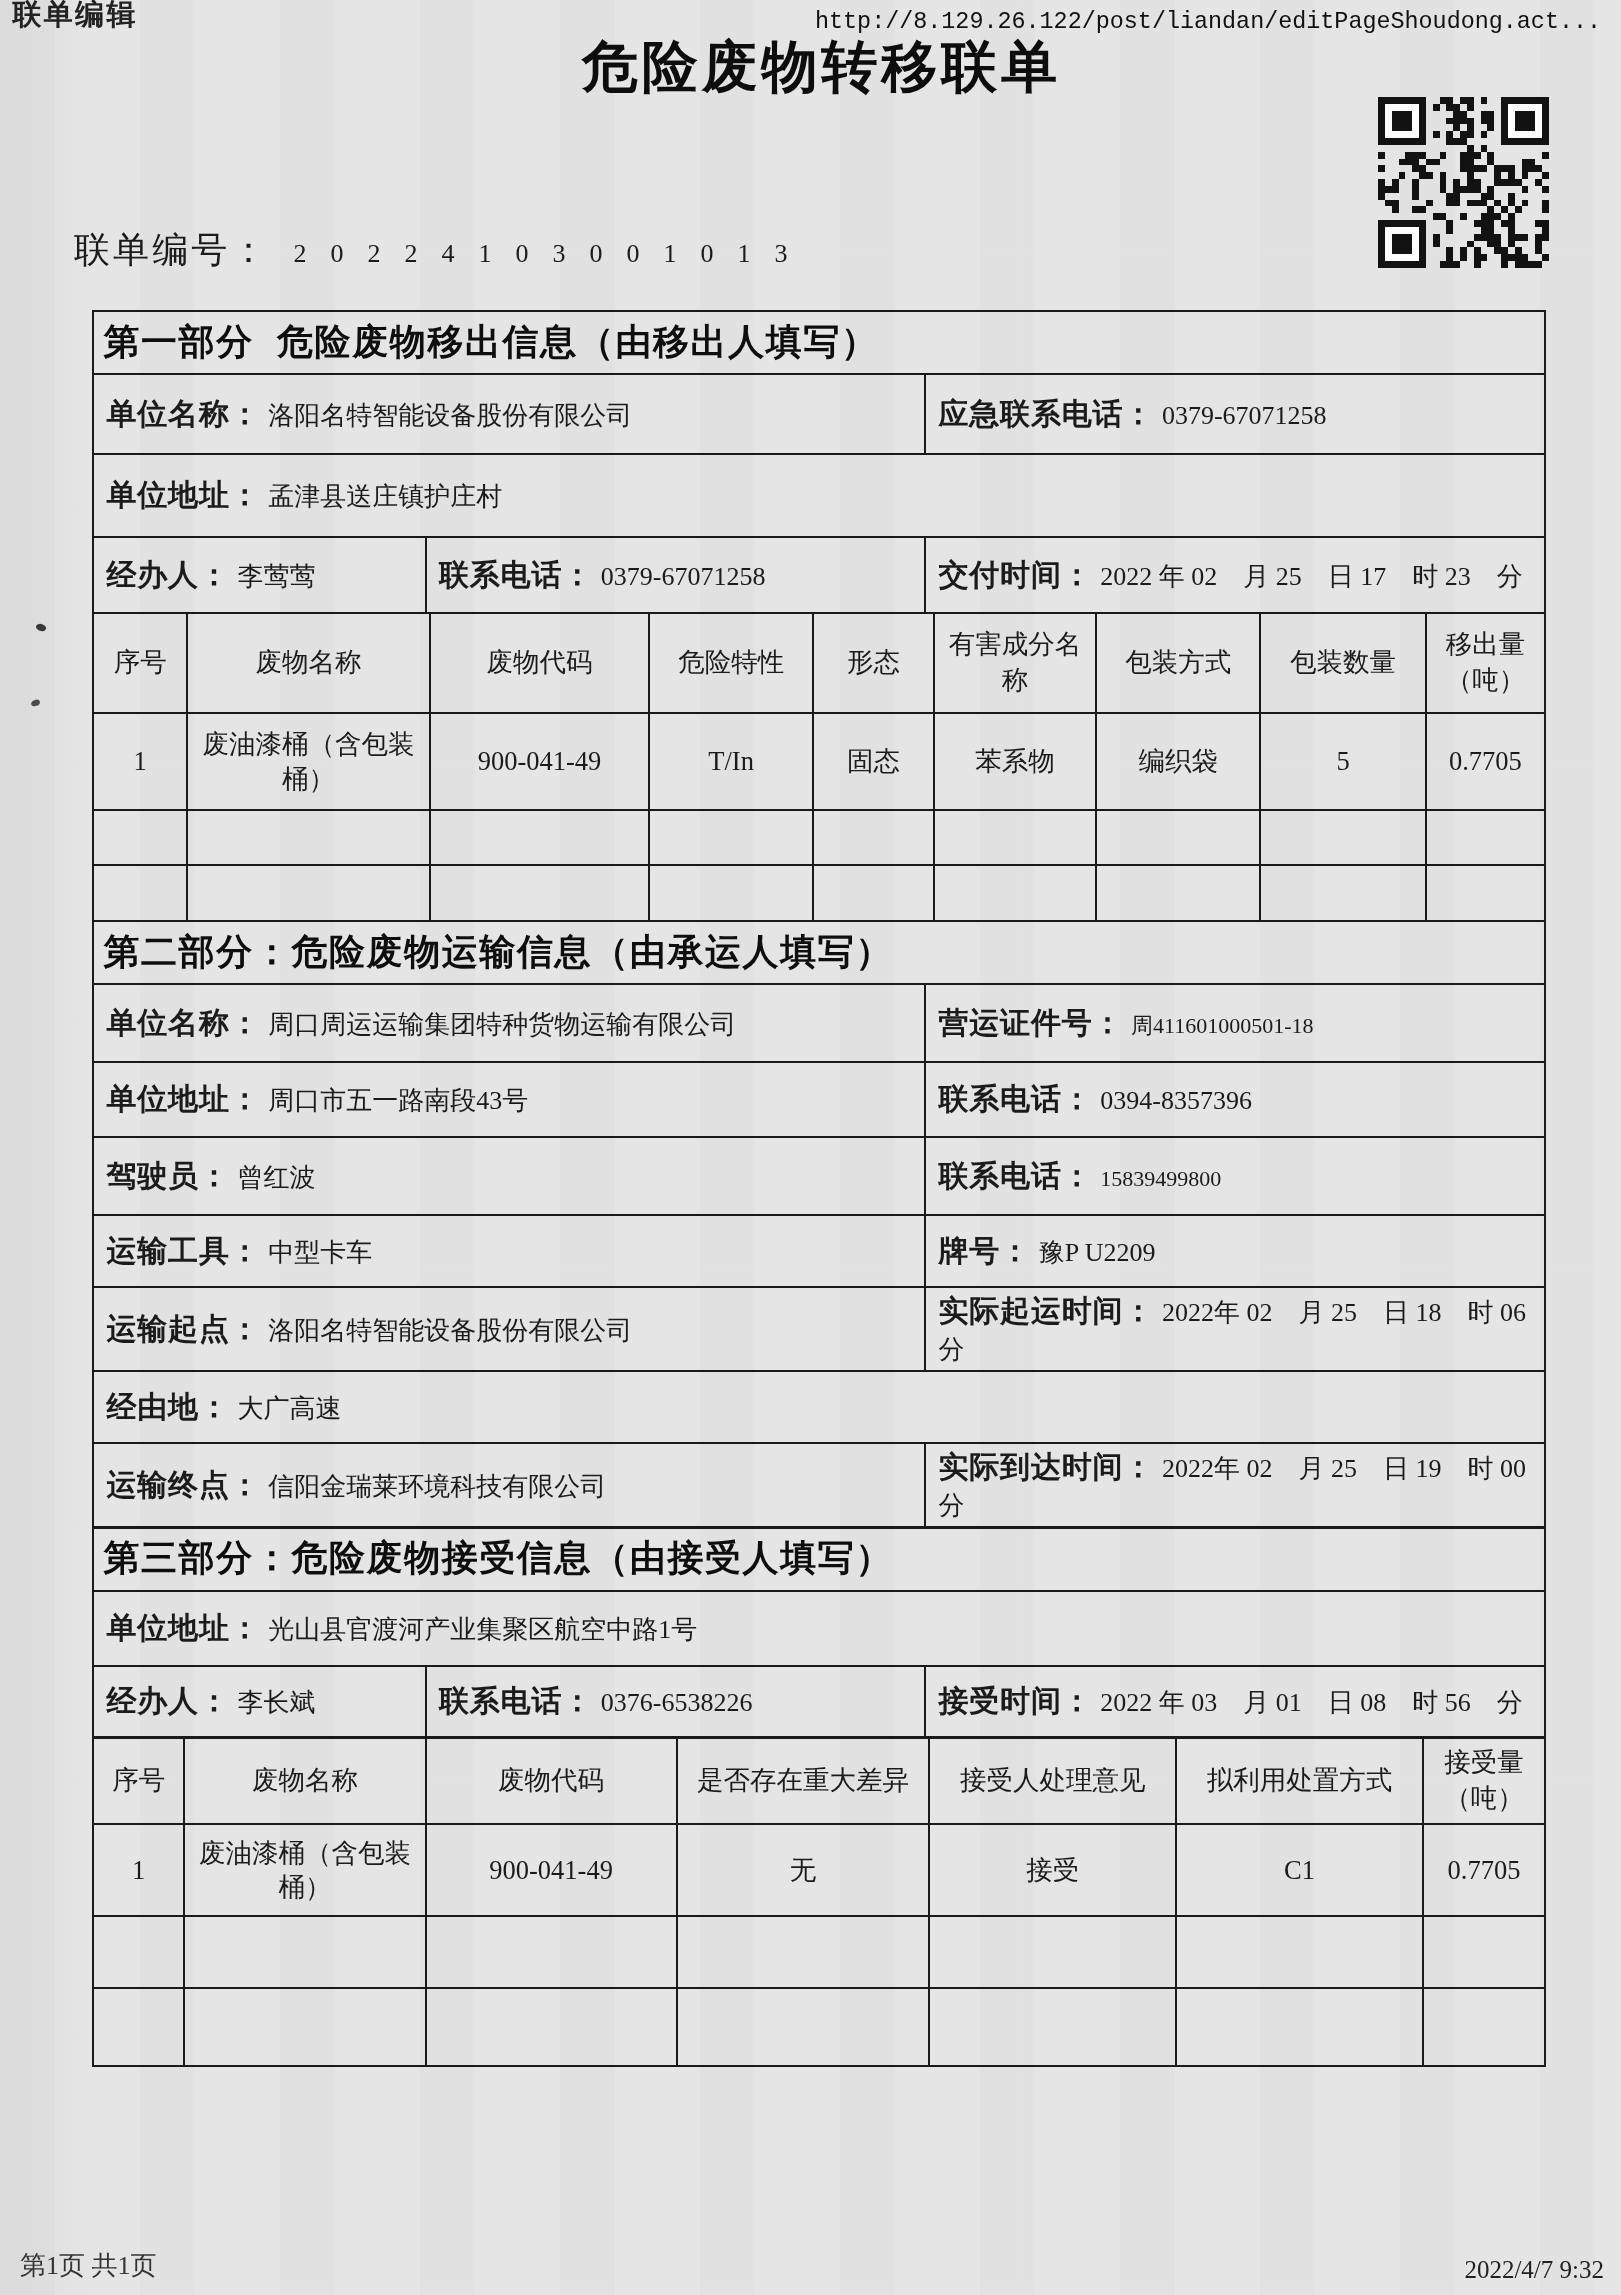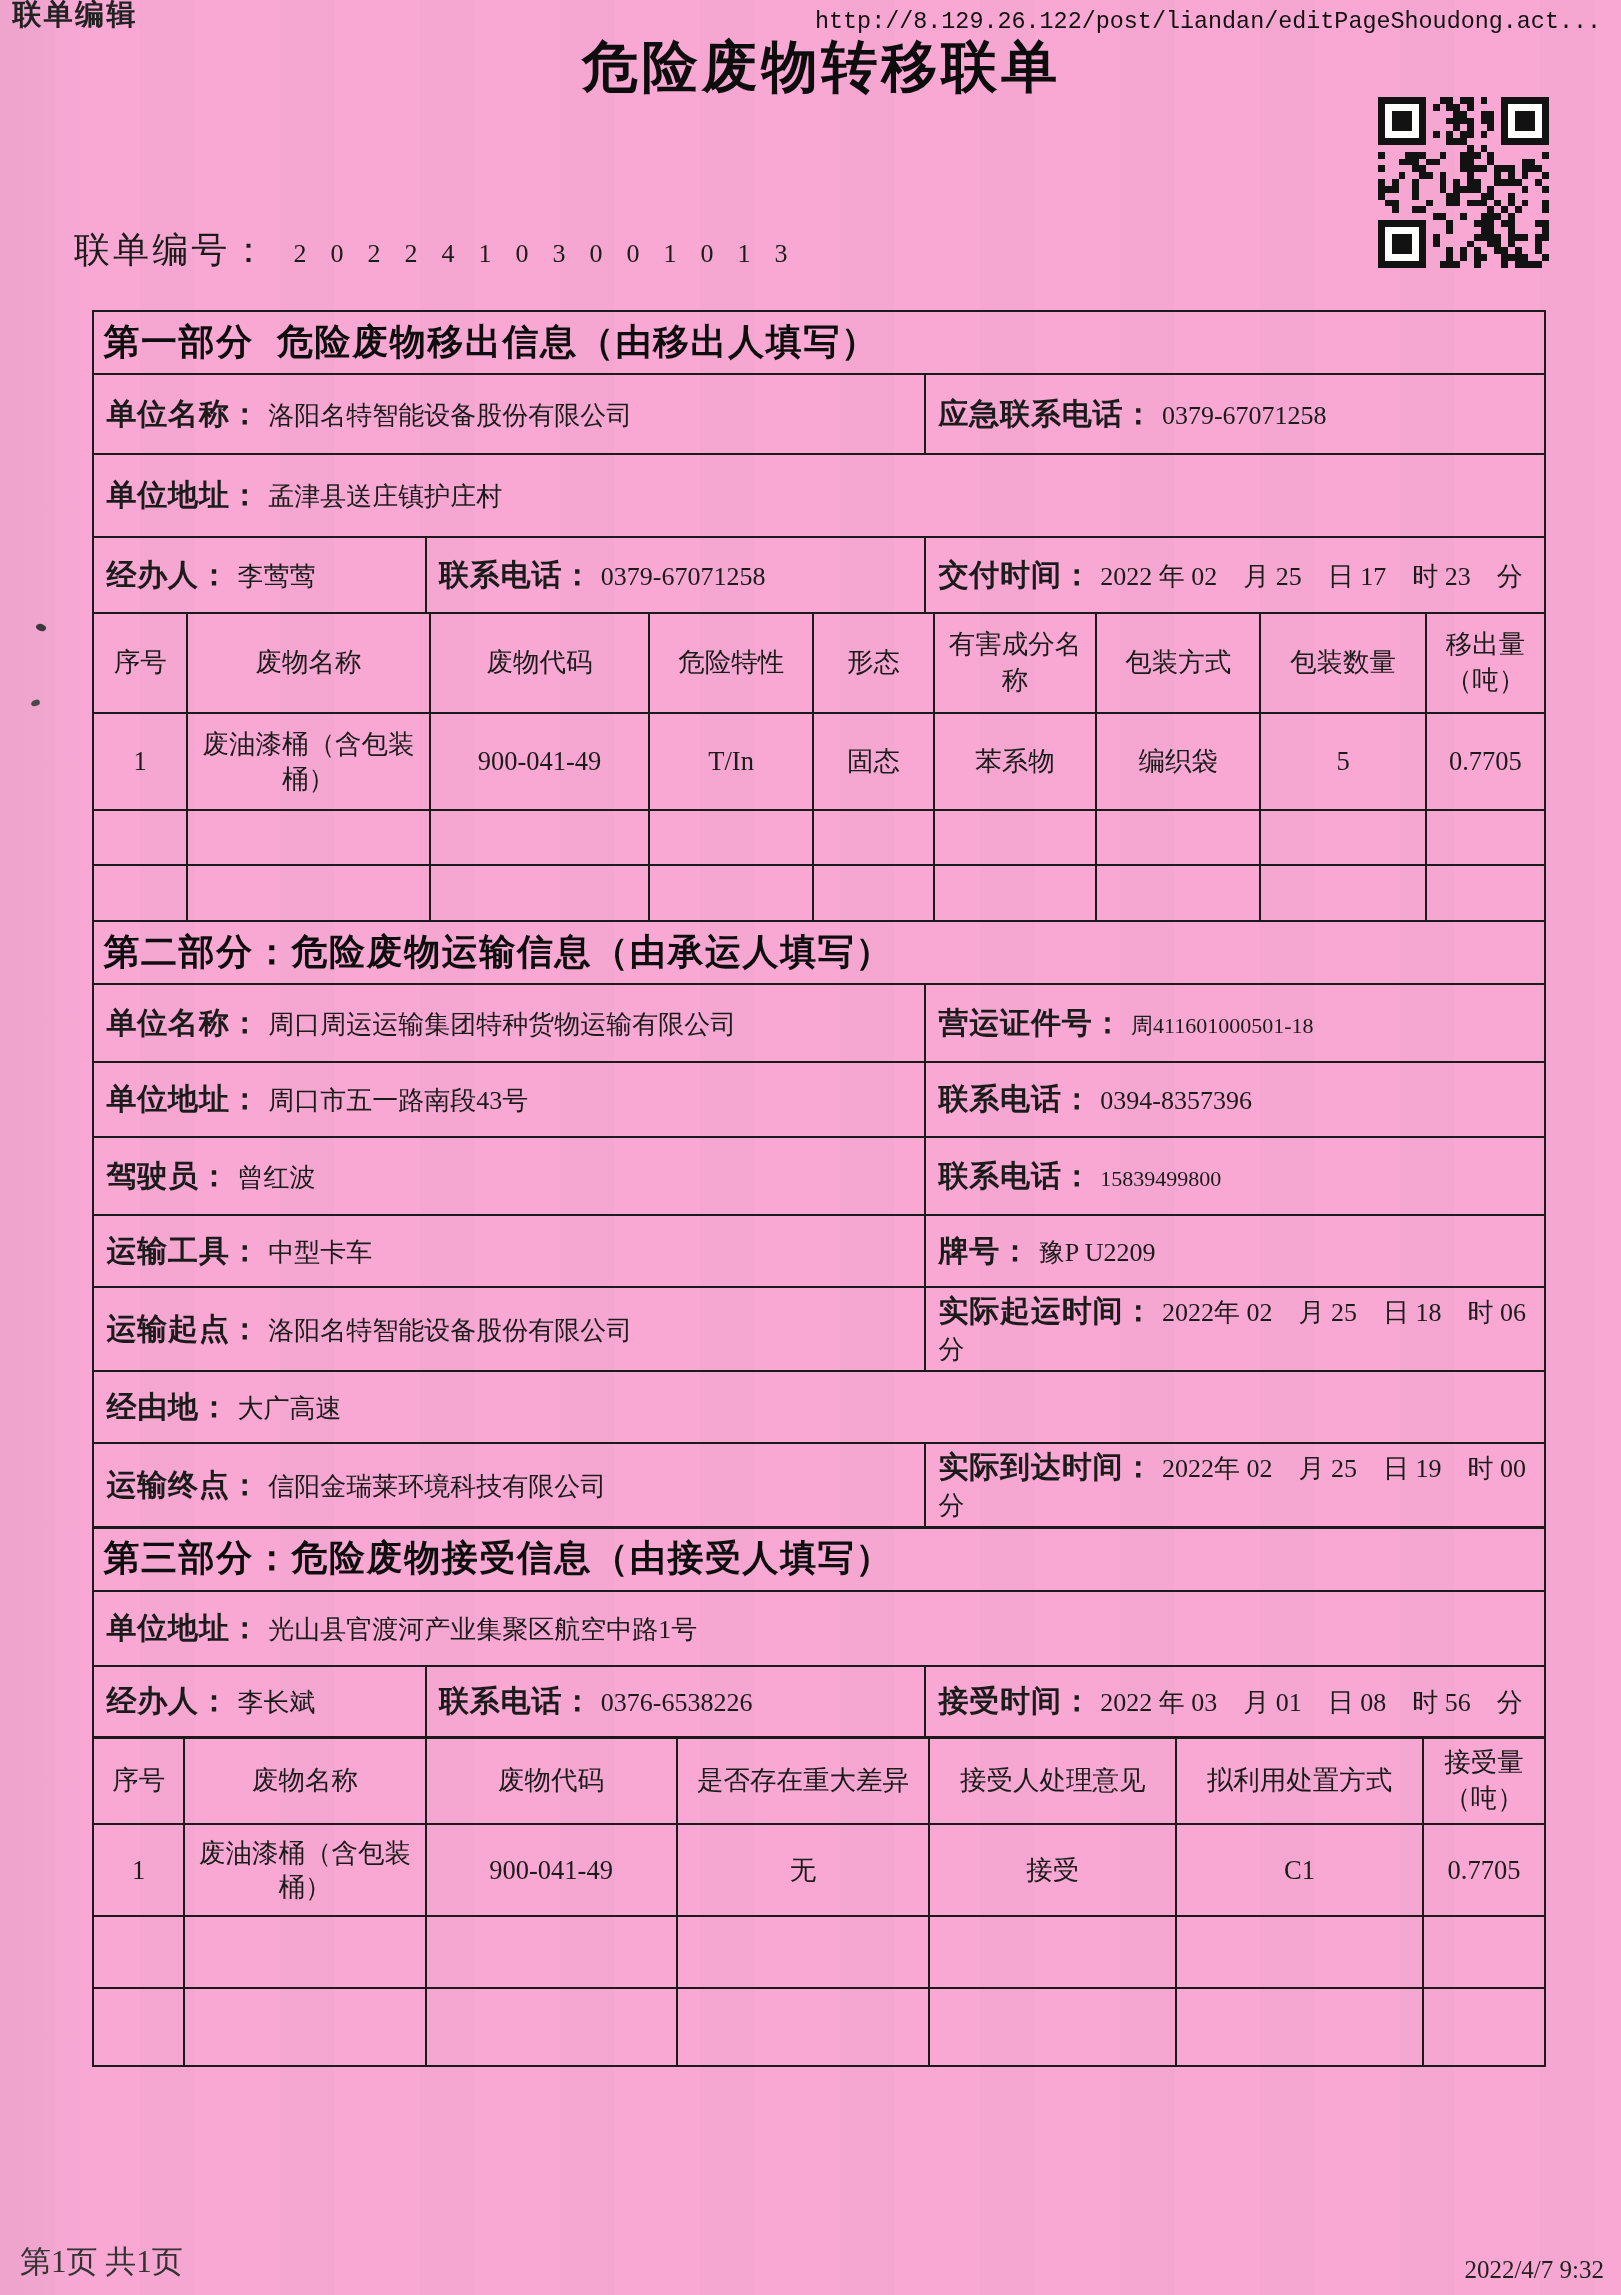--- a/index.html
+++ b/index.html
@@ -1,21 +1,21 @@
 <!DOCTYPE html>
 <html style="font-size:12.5px"><head>
 <meta charset="utf-8">
 <style>
   html,body{margin:0;padding:0;}
   body{
     width:1621px;height:2295px;position:relative;overflow:hidden;
     background:#ffffff;color:#1b1b1b;
     font-family:"Liberation Serif","DejaVu Serif",serif;
   }
-  .page{position:absolute;inset:0;background:#f9a8d4;}
+  .page{position:absolute;inset:0;background:#e5e5e5;}
   
   .page::before{
     content:"";position:absolute;inset:0;pointer-events:none;
     background:
       repeating-linear-gradient(90deg, rgba(135,135,148,0.040) 0 55px, rgba(0,0,0,0) 55px 140px),
       linear-gradient(90deg, rgba(120,120,130,0.05) 0 23.4px, rgba(0,0,0,0) 94px);
   }
   .corner{
     position:absolute;top:-5.5px;left:12.5px;
     font-size:29px;font-weight:bold;letter-spacing:2.3px;color:#222;
@@ -50,21 +50,21 @@
   .sec-header{
     font-family:Liberation Mono, monospace;
     font-weight:bold;font-size:36px;letter-spacing:1.6px;
     padding:6.2px 9.4px;color:#0e0e0e;
   }
   .lbl{font-size:30px;font-weight:bold;letter-spacing:0.8px;}
   .val{font-size:26px;margin-left:7.8px;}
   .val.small{font-size:22px;font-family:Liberation Serif, serif;}
   .grid th{font-size:26.5px;text-align:center;line-height:1.35;padding:4.7px 7.8px;}
   .grid td{font-size:26.5px;text-align:center;line-height:1.3;padding:3.1px 7.8px;}
-  .footer-left{position:absolute;left:20px;bottom:12.5px;font-size:31px;color:#333;}
+  .footer-left{position:absolute;left:20px;bottom:12.5px;font-size:26px;color:#333;}
   .footer-right{position:absolute;right:17px;bottom:11px;font-size:25px;color:#222;}
   .speck{position:absolute;background:#3a3a3a;border-radius:60% 40% 55% 45%;}
   .speck.s1{left:36px;top:624px;width:10px;height:7px;transform:rotate(28deg);}
   .speck.s2{left:31px;top:700px;width:8.6px;height:6.2px;transform:rotate(-15deg);background:#4a4a4a;}
 </style>
 </head>
 <body>
 
 <div class="page">
 

